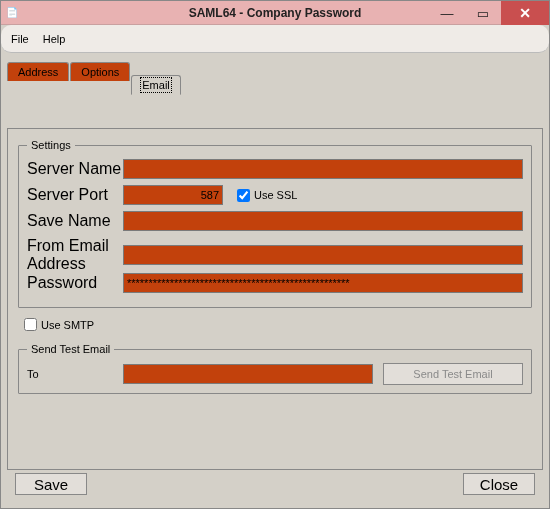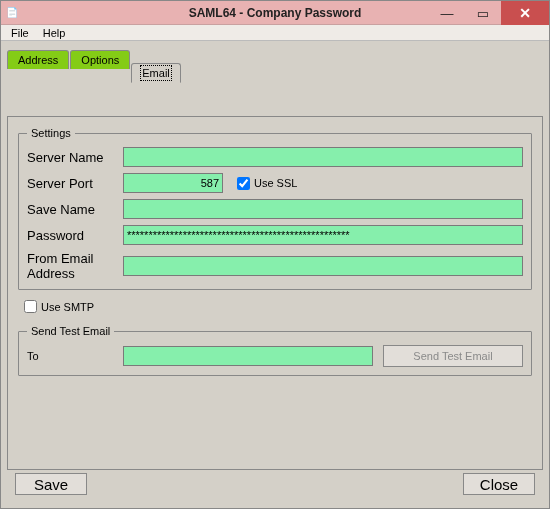--- a/index.html
+++ b/index.html
@@ -61,27 +61,28 @@
     cursor: pointer;
   }
   .win-btn.close {
     background: #c94f4f;
     color: #fff;
     font-weight: bold;
     width: 48px;
     font-size: 14px;
   }
   .menubar {
-    height: 16px;
+    height: 28px;
     background: #efebe7;
     border-bottom: 1px solid #bbb;
     display: flex;
-    align-items: flex-start;
+    align-items: center;
     padding: 0 4px;
     gap: 2px;
+    border-radius: 10px;
   }
   .menu-item {
     padding: 2px 6px;
     cursor: pointer;
   }
   .client {
     flex: 1;
     padding: 6px;
     display: flex;
     flex-direction: column;
@@ -92,21 +93,21 @@
     align-items: flex-end;
     height: 22px;
     margin-bottom: -1px;
     position: relative;
     z-index: 2;
   }
   .tab {
     padding: 3px 10px;
     border: 1px solid #888;
     border-bottom: none;
-    background: #84cc16;
+    background: #c2410c;
     margin-right: 1px;
     border-radius: 3px 3px 0 0;
     cursor: pointer;
     font-size: 11px;
     position: relative;
   }
   .tab.active {
     background: #d4d0c8;
     border-bottom: 1px solid #d4d0c8;
     top: 14px;
@@ -138,26 +139,26 @@
   }
   .form-row {
     display: flex;
     align-items: center;
     margin-bottom: 6px;
     min-height: 20px;
   }
   .form-row label.lbl {
     width: 96px;
     flex: 0 0 96px;
-    font-size: 13px;
+    font-size: 16px;
   }
   .txt {
     height: 20px;
     border: 1px solid #7a7a7a;
-    background: #86efac;
+    background: #c2410c;
     padding: 1px 3px;
     font-family: inherit;
     font-size: 11px;
   }
   .txt.full { flex: 1; }
   .txt.port { width: 100px; text-align: right; }
   .check-wrap {
     display: flex;
     margin-left: 14px;
     gap: 4px;
@@ -255,28 +256,28 @@
             <input type="checkbox" checked="" style="">
             <span>Use SSL</span>
           </div>
         </div>
 
         <div class="form-row">
           <label class="lbl">Save Name</label>
           <input type="text" class="txt full" value="" style="">
         </div>
 
+        <div class="form-row" style="margin-bottom:0;">
+          <label class="lbl">From Email Address</label>
+          <input type="text" class="txt full" value="" style="">
+        </div>
+
         <div class="form-row">
           <label class="lbl">Password</label>
           <input type="text" class="txt full" value="****************************************************" style="">
-        </div>
-
-        <div class="form-row" style="margin-bottom:0;">
-          <label class="lbl">From Email Address</label>
-          <input type="text" class="txt full" value="" style="">
         </div>
       </fieldset>
 
       <div class="standalone-check">
         <input type="checkbox" style="">
         <span>Use SMTP</span>
       </div>
 
       <fieldset class="groupbox">
         <legend>Send Test Email</legend>

